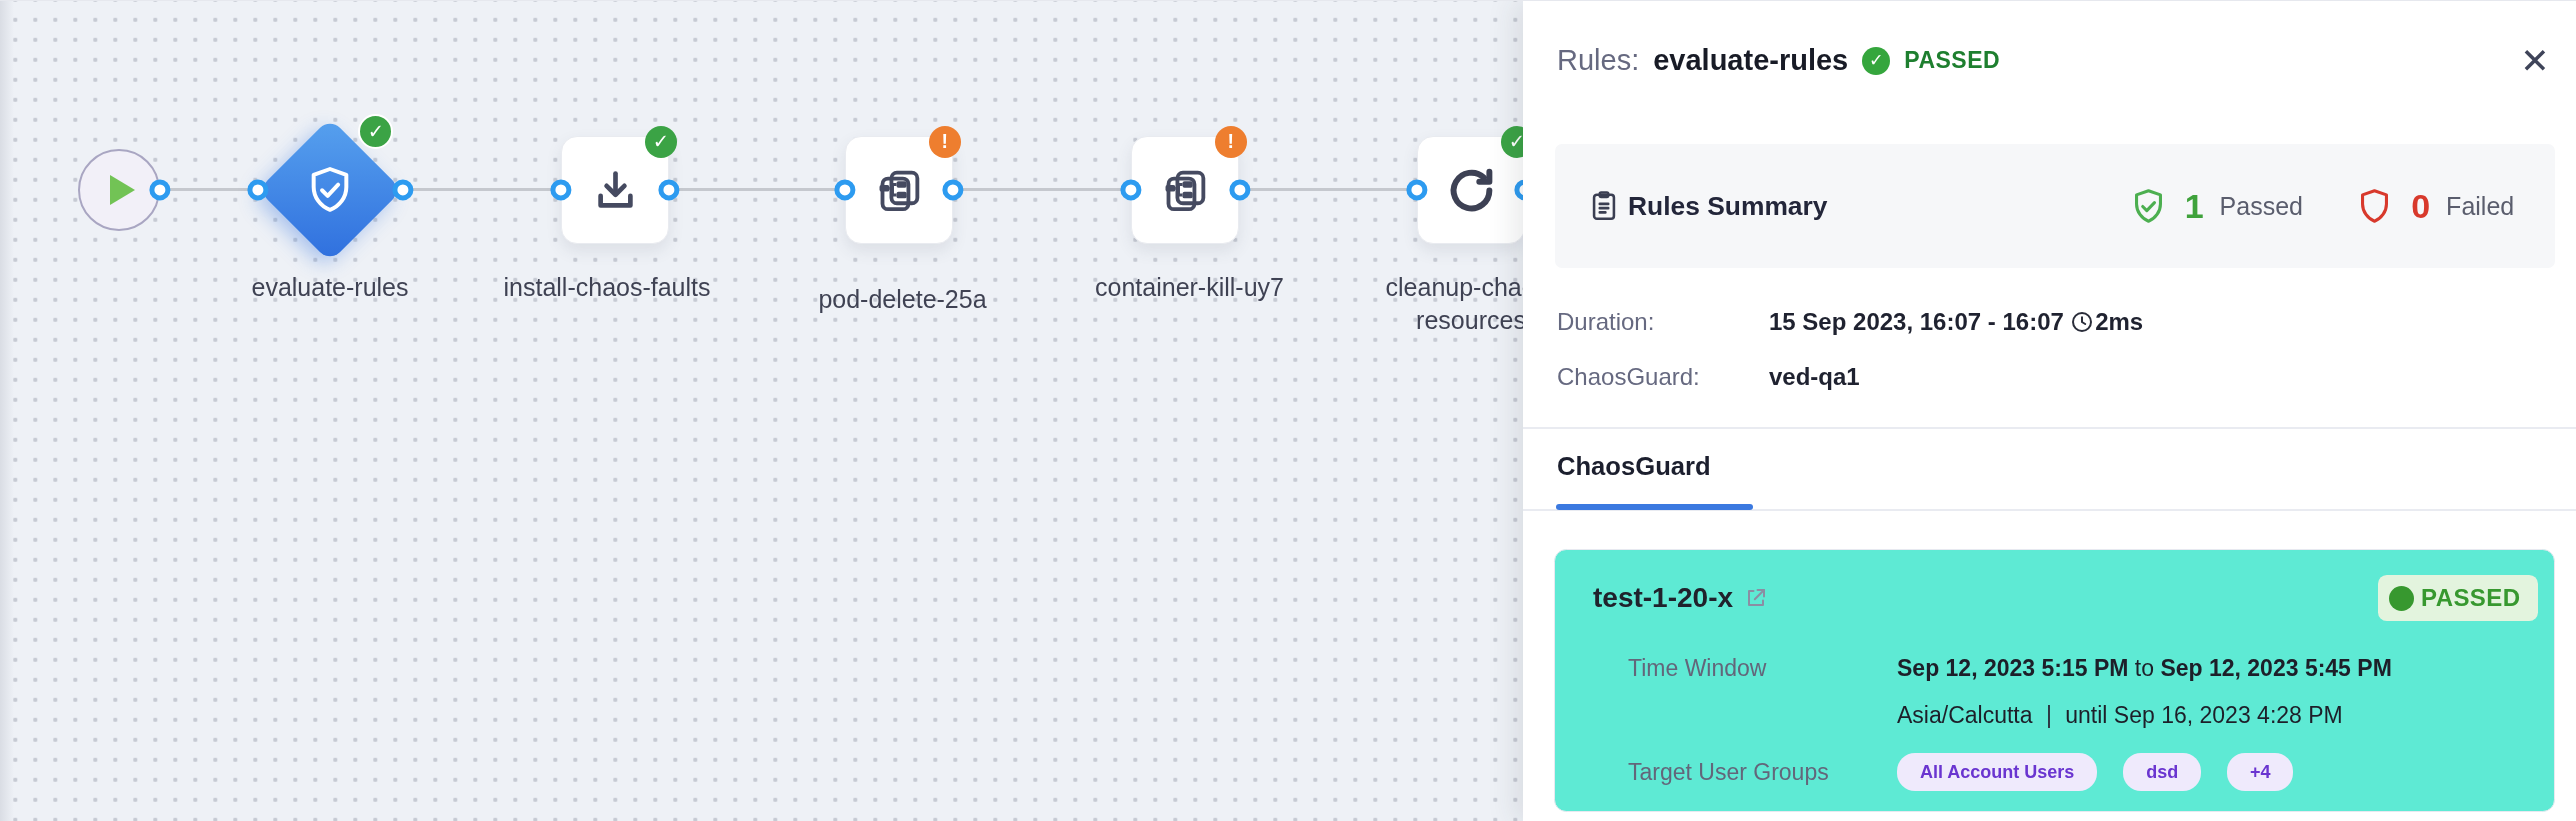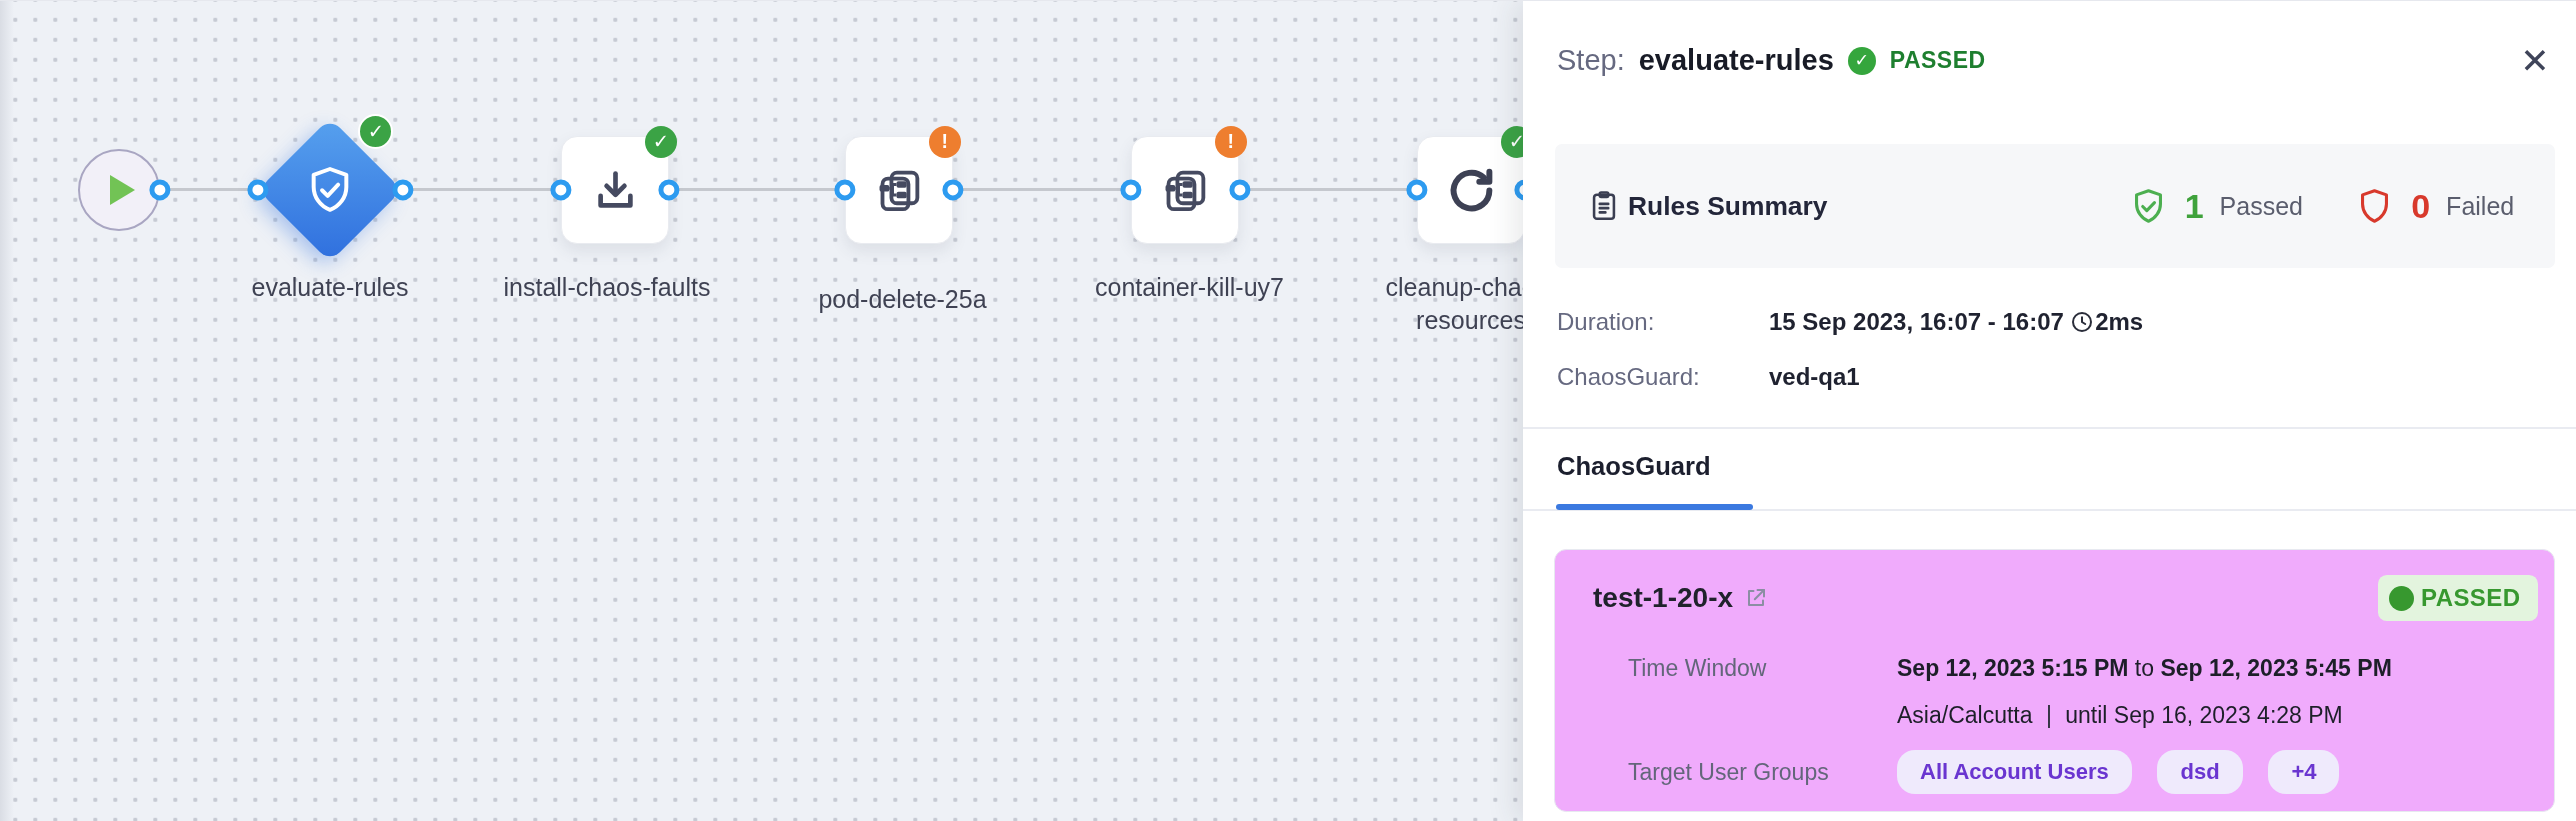--- a/index.html
+++ b/index.html
@@ -74,36 +74,36 @@
   .meta-row { position:absolute; left:34px; right:26.4px; height:35px; display:flex; align-items:center; }
   .meta-label { font-size:24px; color:#666980; width:212px; }
   .meta-value { font-size:24px; color:#1f2230; font-weight:600; display:flex; align-items:center; gap:1px; }
 
   .sep { position:absolute; left:0; right:0; height:1.8px; background:#e9ebf1; }
 
   .tab-label { position:absolute; left:34px; top:451px; font-size:25.6px; font-weight:bold; color:#1c1f2e; }
   .tab-underline { position:absolute; left:33px; top:503px; width:197px; height:6.2px; border-radius:3.5px; background:#3b79e0; z-index:2; }
 
   .guard-card { position:absolute; left:31px; right:21px; top:548px; height:263px;
-    background:#f0abfc; border:1.8px solid #e7e9f0; border-radius:12.3px; }
+    background:#5eead4; border:1.8px solid #e7e9f0; border-radius:12.3px; }
   .card-title-row { position:absolute; left:38px; top:32px; display:flex; align-items:center; gap:10.6px; }
   .card-title { font-size:28px; font-weight:bold; color:#20222c; }
   .card-badge { position:absolute; right:16px; top:25px; height:46px; padding:0 17.6px 0 10.6px;
     background:#e3f4de; border-radius:8.8px; display:flex; align-items:center; gap:7px; }
   .card-badge .dot { width:25px; height:25px; border-radius:50%; background:#37982f; }
   .card-badge .txt { font-size:24px; font-weight:bold; color:#37982f; letter-spacing:0.4px; }
 
   .card-row { position:absolute; left:73px; right:26.4px; display:flex; align-items:center; }
   .row-label { width:269px; font-size:23px; color:#63667a; }
   .row-value { font-size:23px; color:#1d1f29; }
   .bold { font-weight:bold; }
   .mid { font-weight:500; }
 
   .pill { display:inline-block; background:#efeafc; color:#6a35d0; font-weight:bold;
-    font-size:22px; padding:8.8px 23px; border-radius:18px; margin-right:19.4px; }
+    font-size:18px; padding:8.8px 23px; border-radius:18px; margin-right:19.4px; }
 
   .icon-svg { display:block; }
 </style>
 </head>
 <body>
 
 <div class="canvas">
   <div class="flow-line"></div>
 
   <div class="start-node">
@@ -180,21 +180,21 @@
     </svg>
     <div class="badge green" style="right:-8.8px; top:-11.5px;">✓</div>
   </div>
   <div class="node-label" style="left:1365px; width:212px;">cleanup-chaos-resources</div>
 
   <div class="edge-shade"></div>
 
   <div class="panel">
 
     <div class="panel-header">
-      <span class="hdr-prefix">Step:</span>
+      <span class="hdr-prefix">Rules:</span>
       <span class="hdr-title">evaluate-rules</span>
       <span class="check-circle">✓</span>
       <span class="hdr-status">PASSED</span>
       <span class="close-x">✕</span>
     </div>
 
     <div class="rules-strip">
       <svg class="icon-svg" width="34" height="34" viewBox="0 0 24 24" fill="none" stroke="#3a3e52" stroke-width="1.8" stroke-linecap="round" stroke-linejoin="round">
         <rect x="5" y="4" width="14" height="17" rx="2"></rect>
         <rect x="9" y="2.4" width="6" height="3.2" rx="1"></rect>

